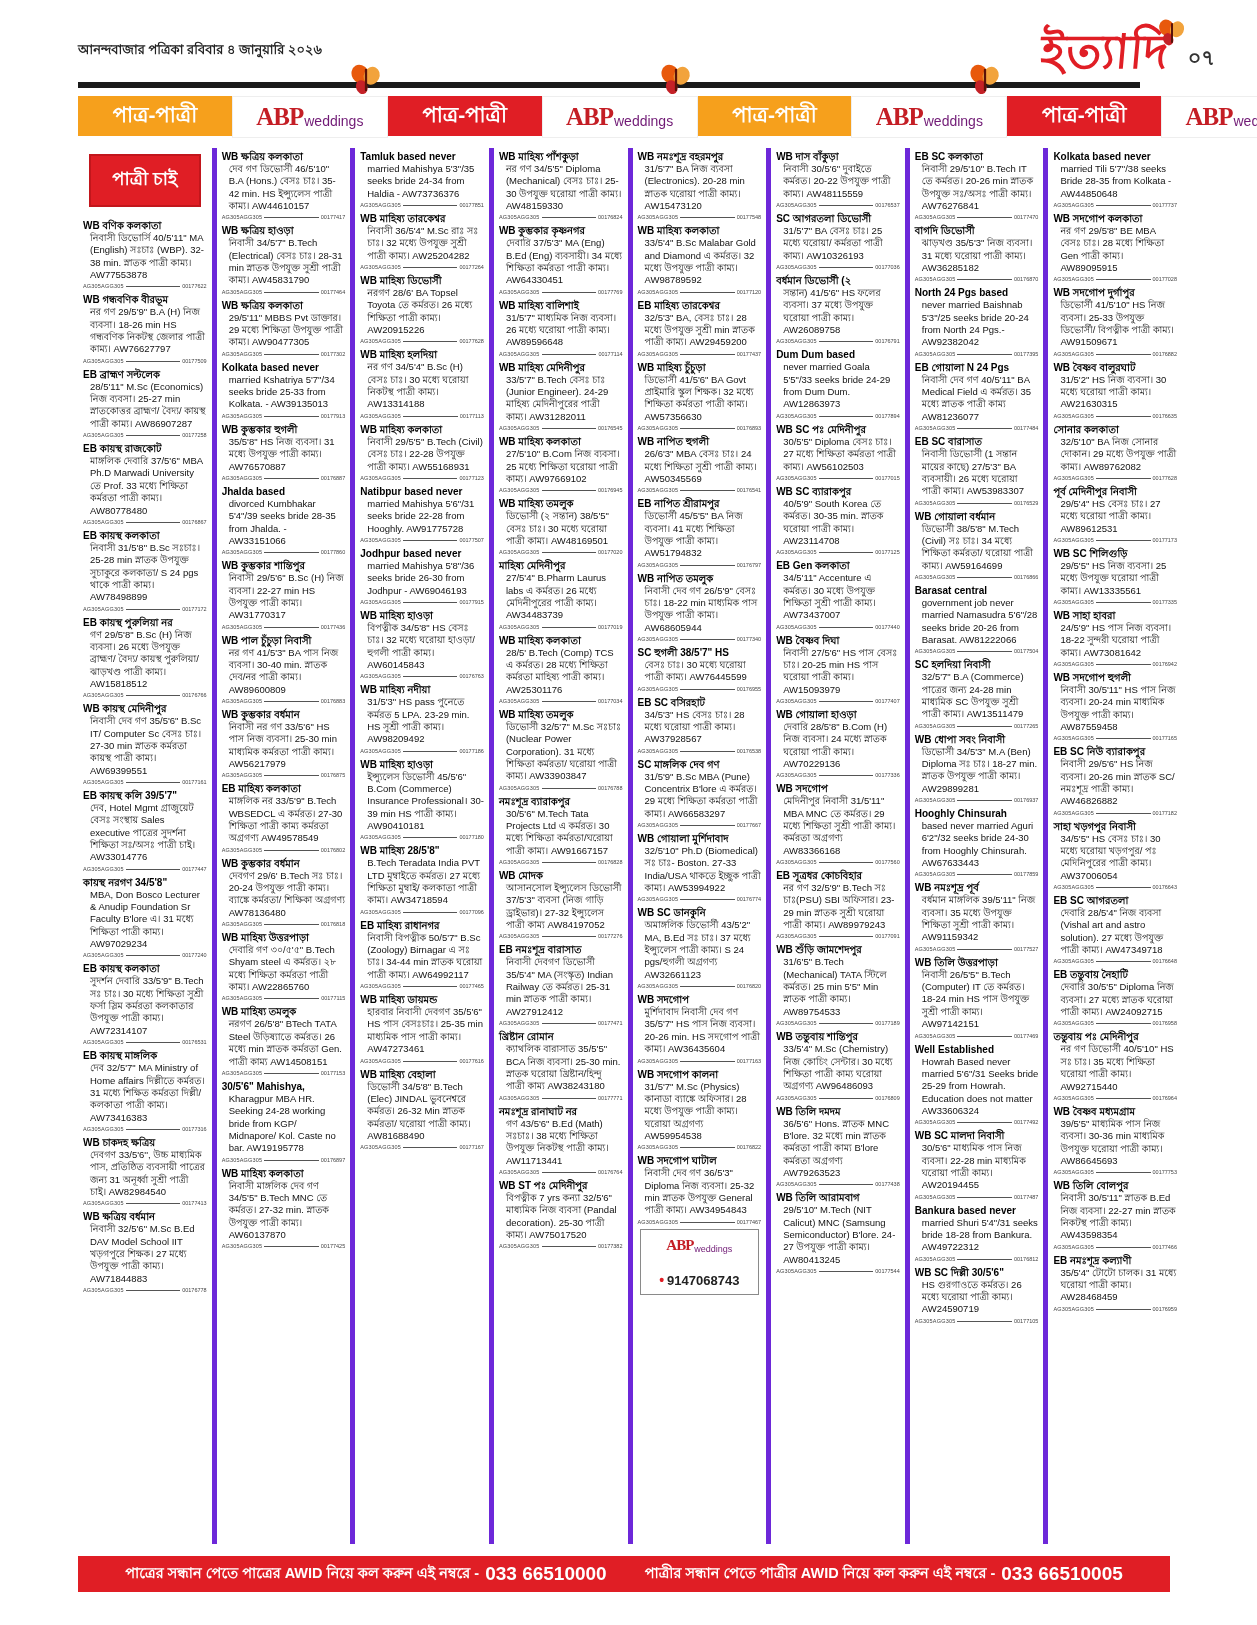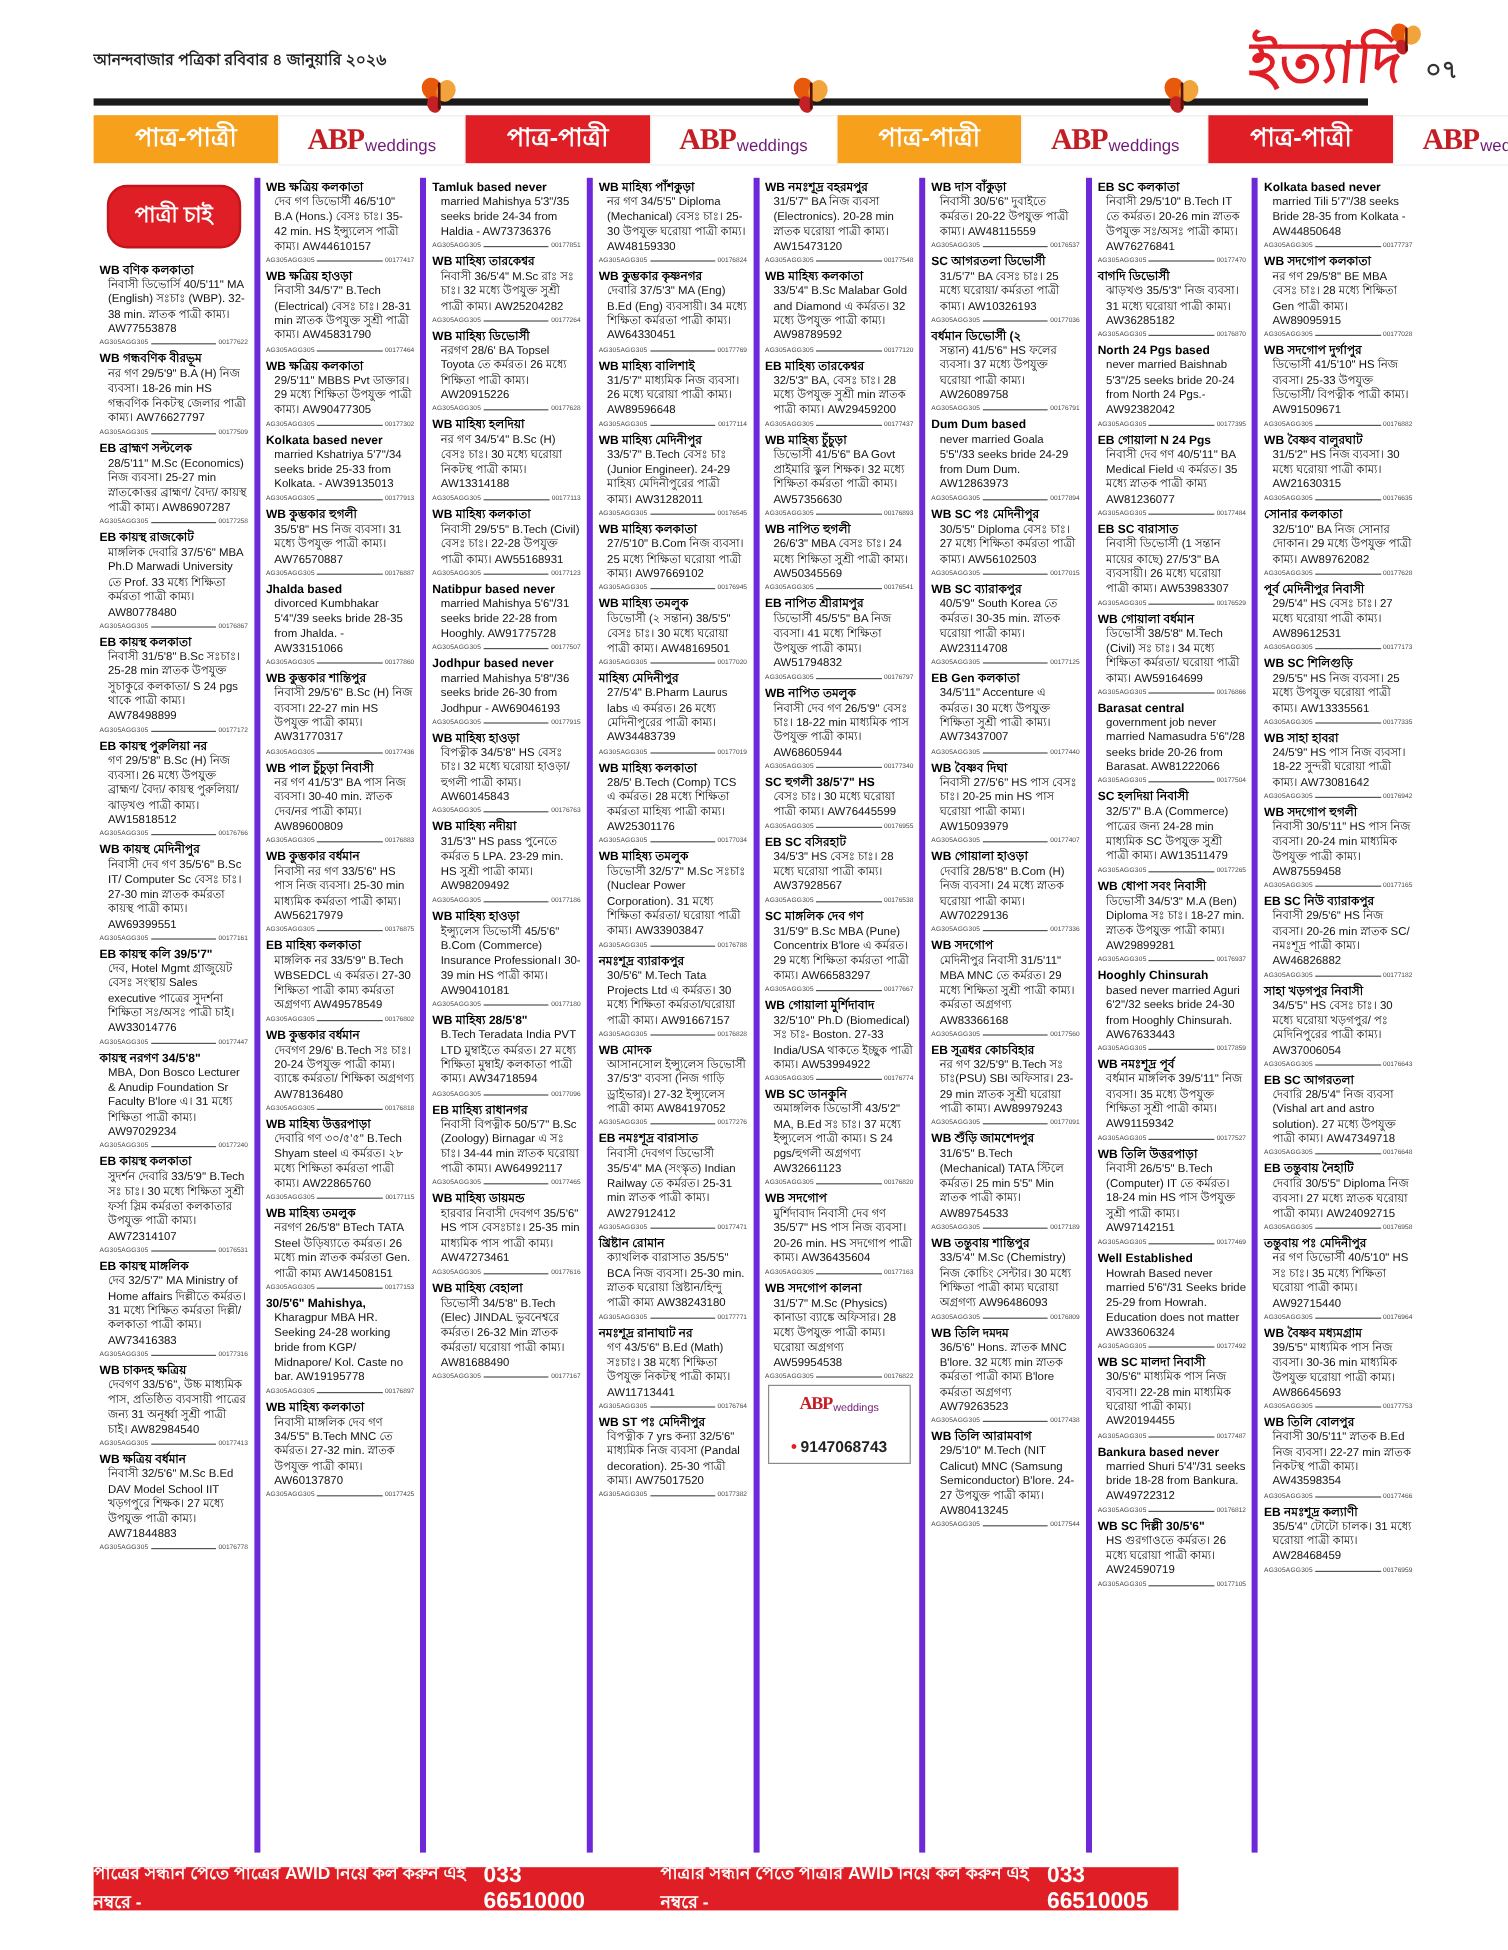--- a/index.html
+++ b/index.html
@@ -21,36 +21,36 @@
   .bcell.abp{background:#ffffff;border:1px solid #eee;}
   .abp-word{font-family:"Liberation Serif","DejaVu Serif",serif;font-weight:bold;
             color:#c41e25;font-size:25px;letter-spacing:-1px;}
   .weddings-word{color:#701a75;font-size:14px;margin-left:1px;position:relative;top:4px;text-align:center;}
   .butterfly{position:absolute;top:-34px;right:4px;}
   .logo-butterfly{position:absolute;right:70px;top:18px;}
   
   .columns{position:absolute;left:78px;top:148px;width:1104px;height:1396px;display:flex;overflow:hidden;}
   .col{flex:1 1 0;padding:2px 5px 0 5px;border-right:5px solid #6d28d9;overflow:hidden;}
   .col:last-child{border-right:none;}
-  .section-box{background:#e01e25;border:2px solid #c2161c;border-radius:17px;color:#fff;
+  .section-box{background:#e01e25;border:2px solid #c2161c;border-radius:0;color:#fff;
                font-weight:bold;font-size:18px;text-align:center;padding:9px 0;margin:4px 6px 12px 6px;}
   .ad{margin-bottom:1px;}
   .ad-title{font-weight:bold;font-size:10px;line-height:1.3;color:#000;}
   .ad-body{font-size:9.5px;line-height:1.3;padding-left:7px;color:#111;}
   .ad-ref{display:flex;align-items:center;margin:2px 0 4px 0;color:#444;}
   .ad-ref .agency{font-size:5.5px;letter-spacing:0.2px;}
   .ad-ref .line{flex:1;border-bottom:1px solid #555;margin:0 2px;height:1px;}
   .ad-ref .refnum{font-size:5.5px;}
   .phone-box{border:1px solid #8a8a8a;margin:4px 2px;padding:6px 2px;text-align:center;}
   .phone-box .pb-logo .abp-word{font-size:15px;}
   .phone-box .pb-logo .weddings-word{font-size:9px;top:2px;}
   .phone-line{font-size:13px;font-weight:bold;color:#222;margin-top:18px;}
   .phone-line .dot{color:#e01e25;font-size:14px;margin-right:3px;}
   
-  .footer{position:absolute;left:78px;top:1556px;width:904px;height:36px;background:#e01e25;
+  .footer{position:absolute;left:78px;top:1556px;width:1092px;height:36px;background:#e01e25;
           display:flex;align-items:center;justify-content:center;gap:38px;color:#fff;}
   .footer .ftext{font-size:14.5px;font-weight:bold;}
   .footer .fphone{font-size:19px;font-weight:bold;margin-left:6px;}
   .fseg{display:flex;align-items:center;}
 </style>
 </head>
 <body>
 
 <div class="page">
   <div class="masthead">আনন্দবাজার পত্রিকা রবিবার ৪ জানুয়ারি ২০২৬</div>
@@ -754,20 +754,29 @@
             <span class="refnum">00177163</span>
           </div>
         </div>
         <div class="ad">
           <div class="ad-title">WB সদগোপ কালনা</div>
           <div class="ad-body">31/5'7" M.Sc (Physics) কানাডা ব্যাঙ্কে অফিসার। 28 মধ্যে উপযুক্ত পাত্রী কাম্য। ঘরোয়া অগ্রগণ্য AW59954538</div>
           <div class="ad-ref">
             <span class="agency">AG305AGG305</span>
             <span class="line"></span>
             <span class="refnum">00176822</span>
+          </div>
+        </div>
+        <div class="ad">
+          <div class="ad-title">WB সদগোপ ঘাটাল</div>
+          <div class="ad-body">নিবাসী দেব গণ 36/5'3" Diploma নিজ ব্যবসা। 25-32 min স্নাতক উপযুক্ত General পাত্রী কাম্য। AW34954843</div>
+          <div class="ad-ref">
+            <span class="agency">AG305AGG305</span>
+            <span class="line"></span>
+            <span class="refnum">00177467</span>
           </div>
         </div>
         <div class="phone-box">
           <div class="pb-logo"><span class="abp-word">ABP</span><span class="weddings-word">weddings</span></div>
           <div class="phone-line"><span class="dot">•</span><span>9147068743</span></div>
         </div>
       </div>
       <div class="col">
         <div class="ad">
           <div class="ad-title">WB দাস বাঁকুড়া</div>

